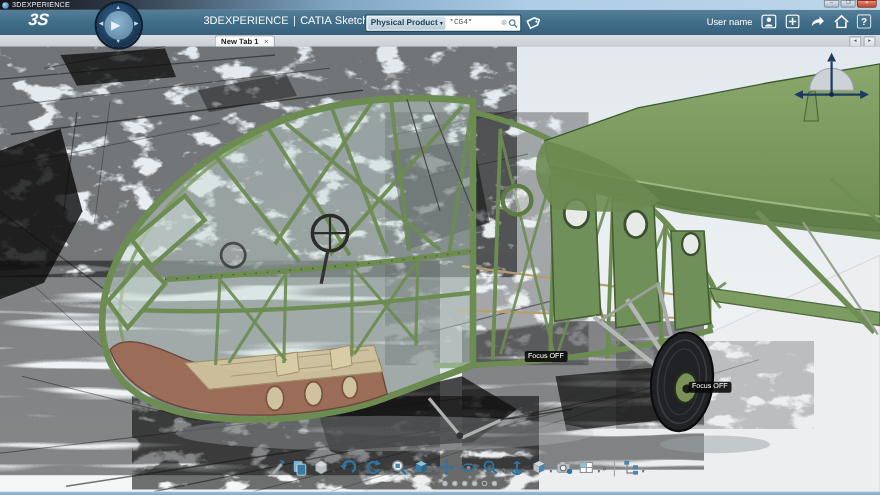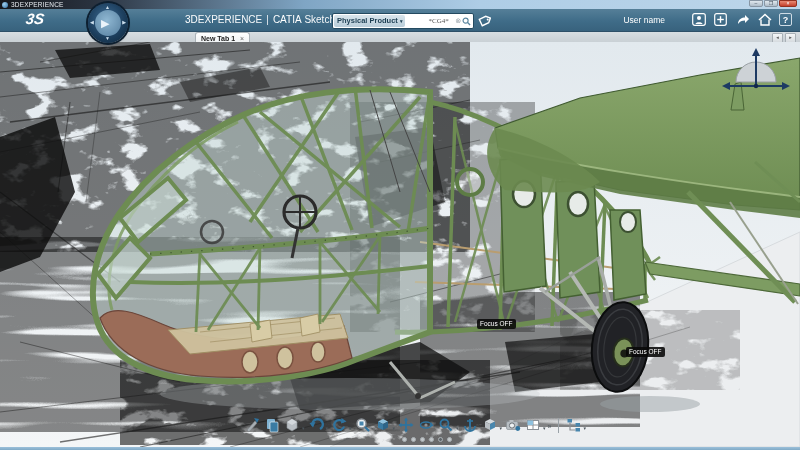--- a/index.html
+++ b/index.html
@@ -34,27 +34,27 @@
   .app-title{position:absolute;left:185px;top:5px;color:#fff;font-size:10px;white-space:nowrap;}
   .app-title b{font-weight:normal;}
   .app-title .sep{margin:0 4px;opacity:.9;}
   .app-title .light{font-weight:normal;opacity:.95;}
   
   .search-wrap{position:absolute;left:332px;top:4px;width:140px;height:14px;background:#fff;
     border:1px solid #244a60;border-radius:2px;display:flex;align-items:center;overflow:hidden;}
   .scope{background:linear-gradient(#d9e5ec,#b9cdd9);color:#1c3e52;font-size:7.5px;font-weight:bold;
     padding:0 3px;height:12px;line-height:12px;margin:0 1px;border-radius:2px;white-space:nowrap;}
   .scope .car{font-size:5px;}
-  .search-input{border:0;outline:0;flex:1;font-size:7px;color:#555;padding:0 2px;min-width:10px;font-family:Liberation Serif, serif;margin-left:20px;}
+  .search-input{border:0;outline:0;flex:1;font-size:7px;color:#555;padding:0 2px;min-width:10px;font-family:Liberation Mono, monospace;}
   .search-clear{color:#9aa4ab;font-size:7px;margin-right:1px;}
   .search-mag{margin-right:2px;display:flex;}
   .tag-btn{position:absolute;left:478px;top:6px;display:flex;}
   
   .hdr-right{position:absolute;right:8px;top:4px;display:flex;align-items:center;gap:7px;}
-  .user-label{color:#fff;font-size:8.5px;margin-right:19px;}
+  .user-label{color:#fff;font-size:8.5px;margin-right:0;}
   .hicon{width:15px;height:13px;display:flex;align-items:center;justify-content:center;}
   .hicon.help{color:#fff;font-size:9px;font-weight:bold;border:1px solid #cfdce5;border-radius:2px;width:11px;height:11px;}
   
   .tabbar{position:absolute;left:0;top:32px;width:800px;height:10px;background:linear-gradient(#d8dee2,#c9d0d5);border-bottom:1px solid #aab2b8;}
   .tab{position:absolute;left:195px;top:0;height:10px;background:linear-gradient(#ffffff,#eef1f3);
     border:1px solid #aab2b8;border-bottom:0;border-radius:3px 3px 0 0;display:flex;align-items:center;padding:0 5px;gap:5px;}
   .tab .tlabel{font-size:7px;color:#222;font-weight:bold;}
   .tab .tclose{font-size:7px;color:#666;line-height:7px;}
   .tab-scroll{position:absolute;right:4px;top:1px;display:flex;gap:2px;}
   .tsbtn{width:9px;height:8px;background:linear-gradient(#f4f6f7,#d6dbdf);border:1px solid #a8b0b6;border-radius:1px;

